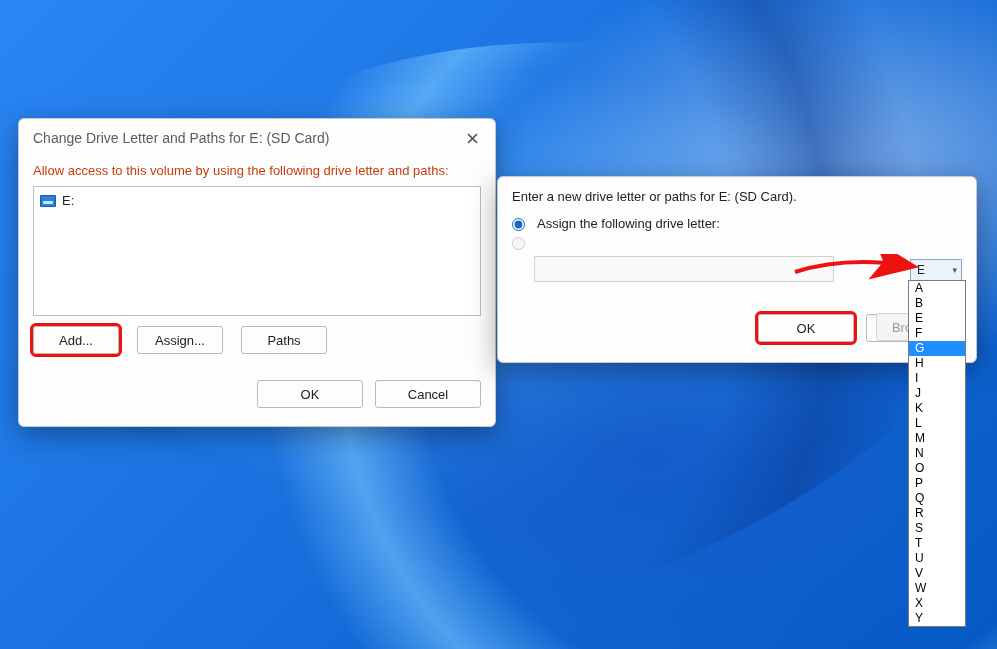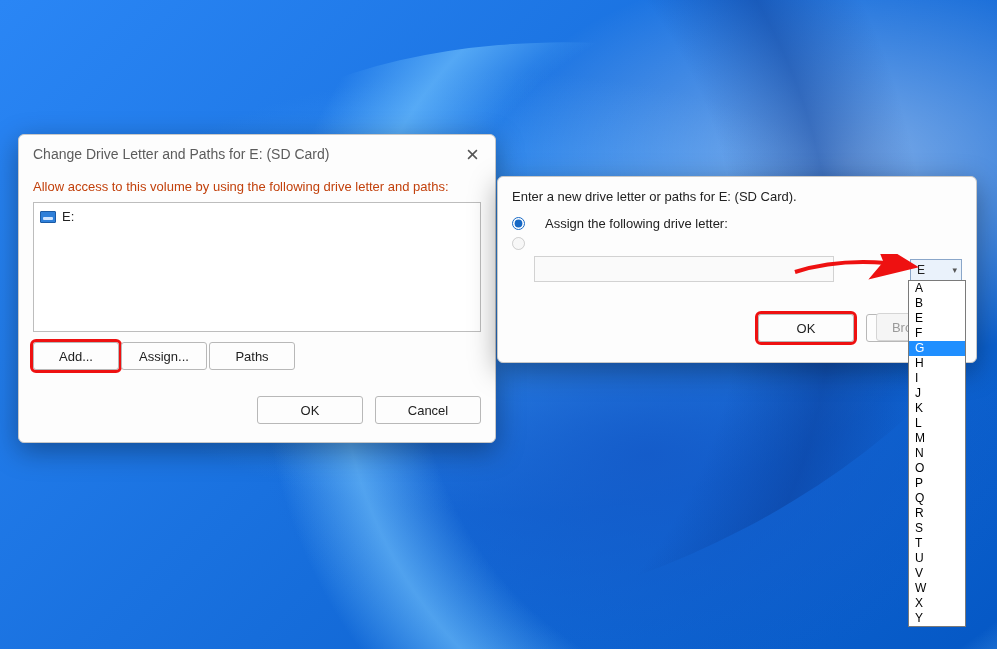--- a/index.html
+++ b/index.html
@@ -45,45 +45,45 @@
     font-size: 14px; color: #5c5c5c;
   }
   .close-x {
     width: 18px; height: 18px; display:flex; align-items:center; justify-content:center;
     color:#444; font-size:12px; cursor:pointer;
   }
   .close-x svg { width:11px; height:11px; }
   .body { padding: 6px 14px 14px 14px; }
 
   
-  #dlg1 { left: 18px; top: 134px; width: 478px; }
+  #dlg1 { left: 18px; top: 118px; width: 478px; }
   .desc1 { font-size: 13px; color:#c2410c; margin: 4px 0 8px 0; }
   .listbox {
     width: 100%; height: 130px;
     border: 1px solid #bdbdbd; background:#fff;
     padding: 4px 6px; font-size:13px;
   }
   .list-item { display:flex; align-items:center; gap:6px; padding:2px 0; }
   .drive-icon {
     width:16px; height:12px; background:#2e7fd9; border:1px solid #1a5aa5; border-radius:1px;
     position:relative;
   }
   .drive-icon::after{content:"";position:absolute;left:2px;right:2px;bottom:2px;height:3px;background:#cfe4ff;border-radius:1px;}
-  .row-btns { display:flex; gap:2px; margin-top:10px; }
+  .row-btns { display:flex; gap:18px; margin-top:10px; }
   .row-btns2 { display:flex; gap:12px; justify-content:flex-end; margin-top:26px; padding-bottom:4px;}
   button.win {
     background:#fdfdfd; border:1px solid #b8b8b8; border-radius:3px;
     min-width:86px; height:28px; font-size:13px; color:#222; padding:0 12px; cursor:pointer;
   }
   .hl-red { outline: 3px solid #e11; outline-offset: 0; }
 
   
   #dlg2 { left: 497px; top: 176px; width: 480px; }
   .desc2 { font-size:13px; margin: 6px 0 12px 0; }
-  .radio-row { display:flex; align-items:center; gap:20px; font-size:13px; margin:6px 0; }
+  .radio-row { display:flex; align-items:flex-end; gap:12px; font-size:13px; margin:6px 0; }
   .radio-row.disabled { color:#9a9a9a; }
   input[type=radio]{ accent-color:#1668c5; margin:0; }
   .folder-input {
     width: 300px; height:26px; border:1px solid #d2d2d2; background:#fafafa;
     margin-left:22px; margin-top:6px;
   }
   .browse-btn { position:absolute; right:14px; top:136px; }
   button.win[disabled]{ color:#9a9a9a; border-color:#d5d5d5; background:#f5f5f5; cursor:default;}
   .row-btns3 { display:flex; gap:12px; justify-content:flex-end; margin-top:32px; padding-bottom:6px;}
 

